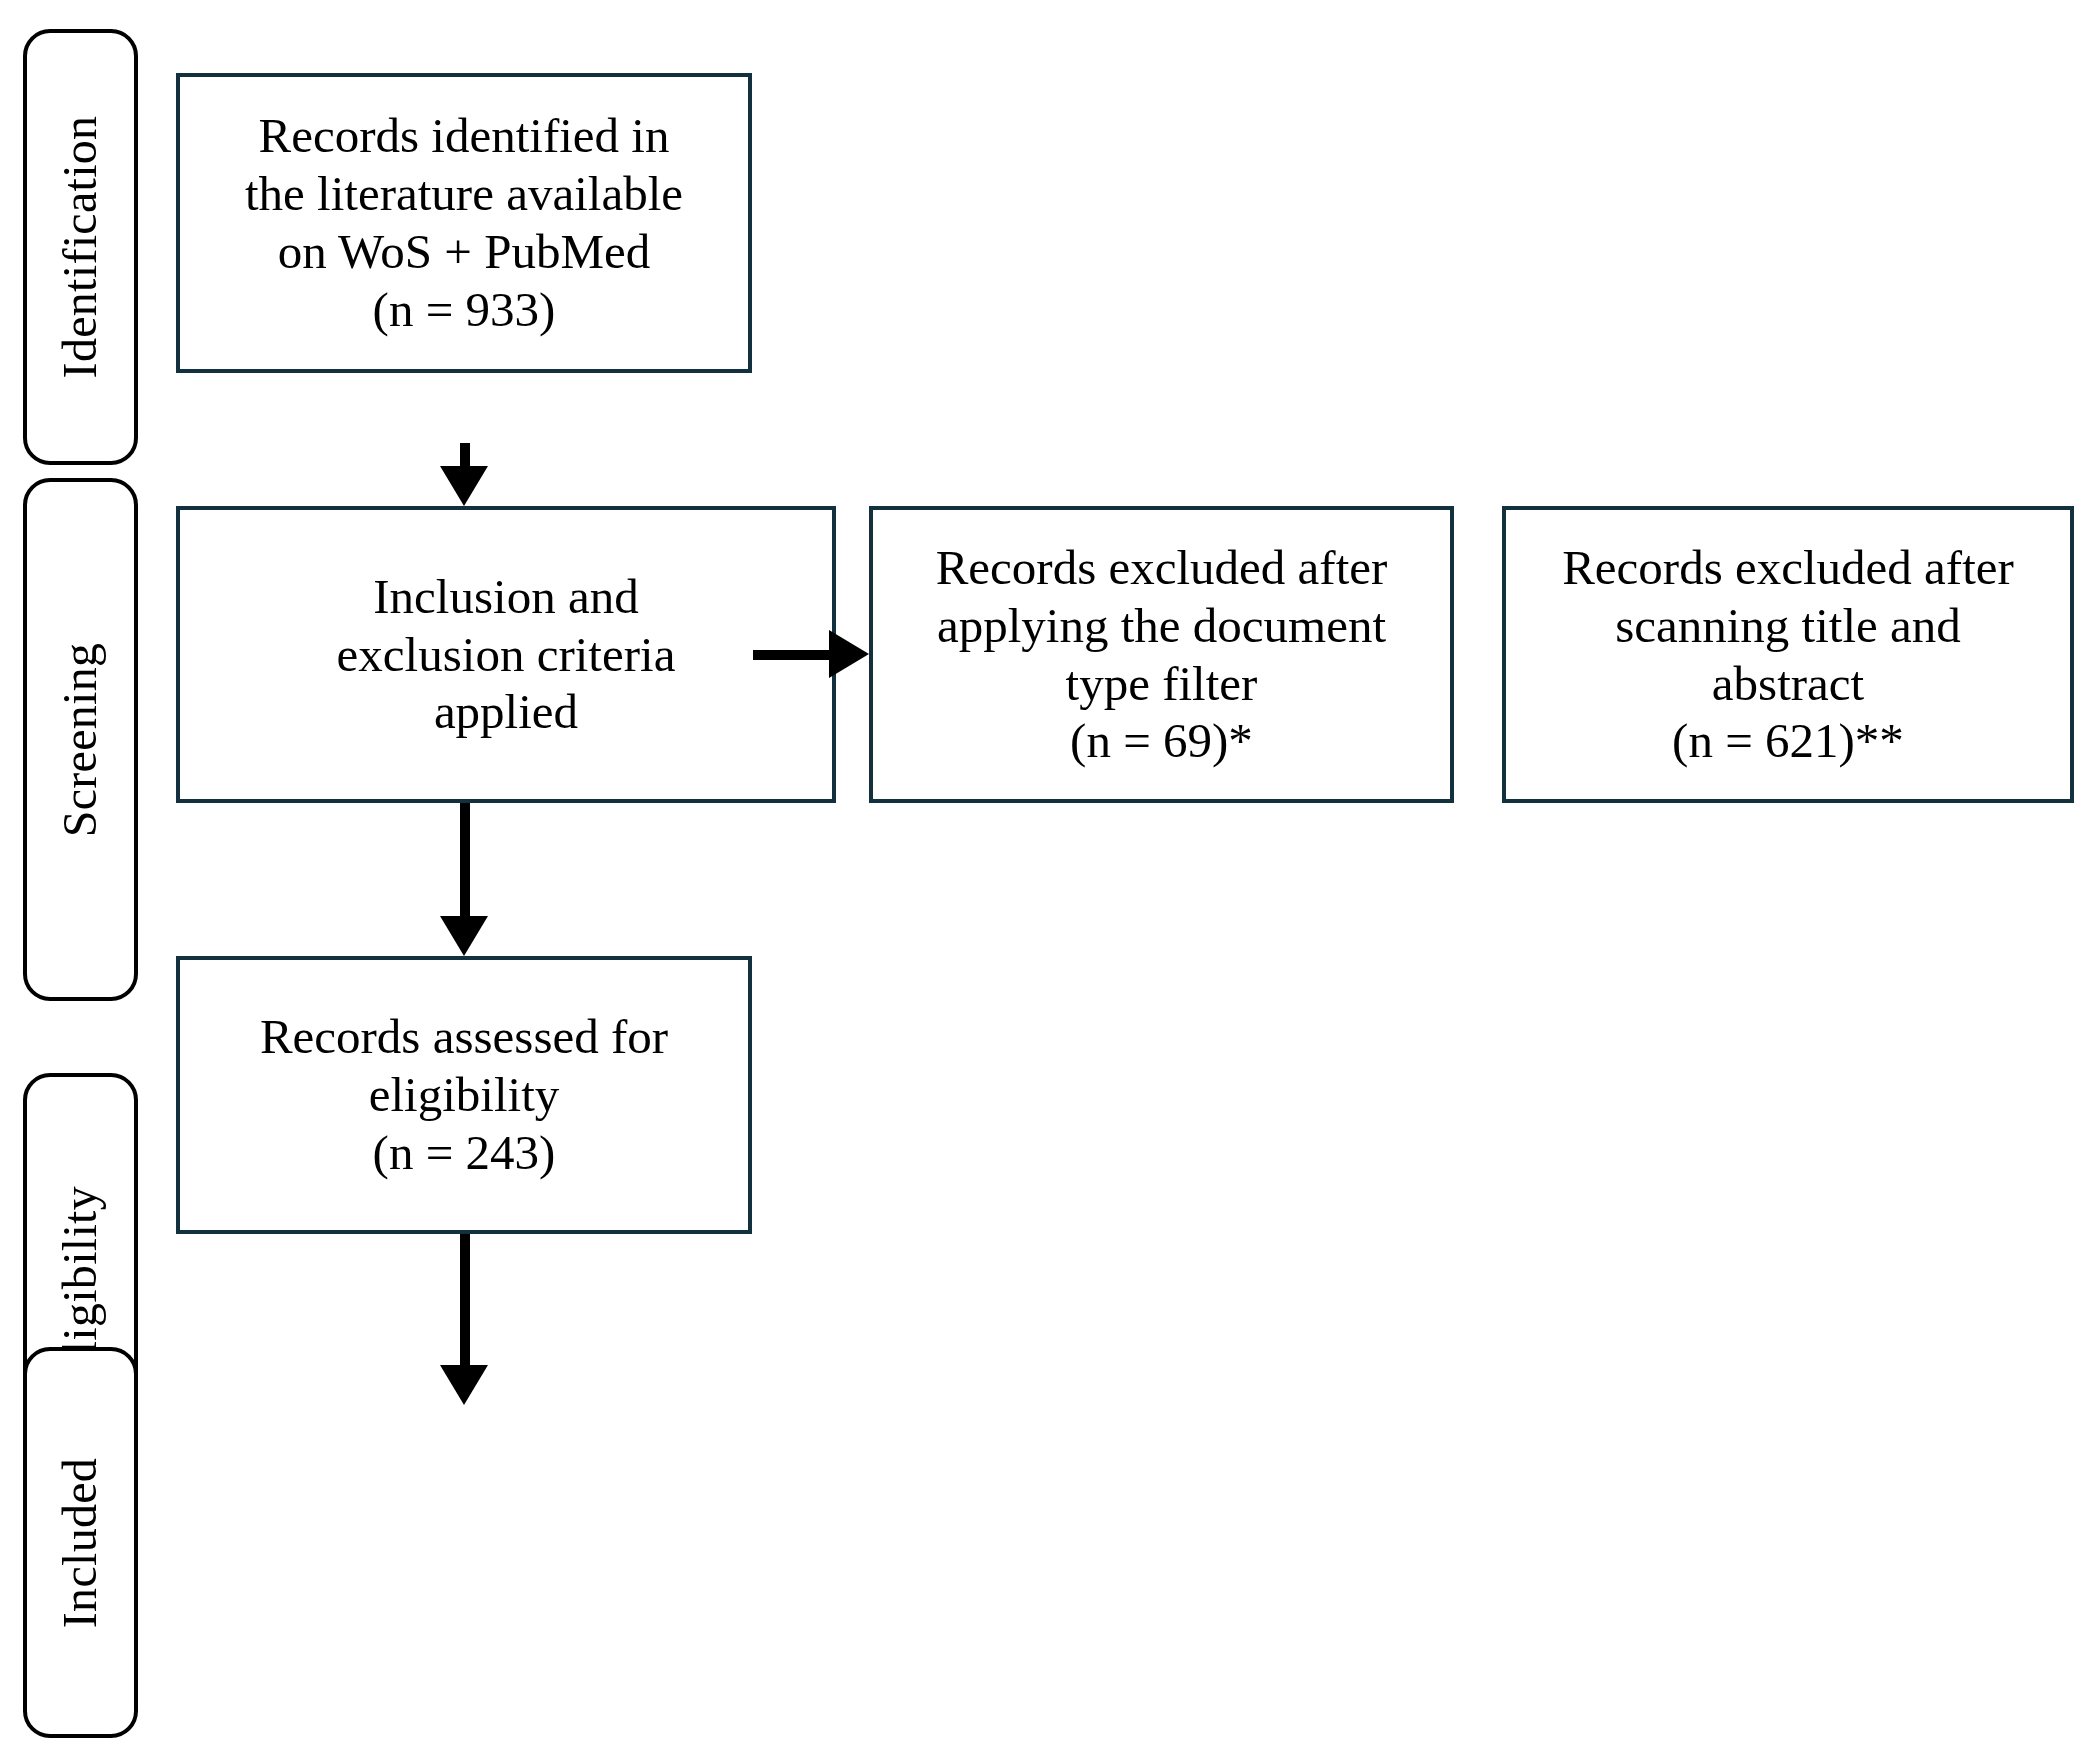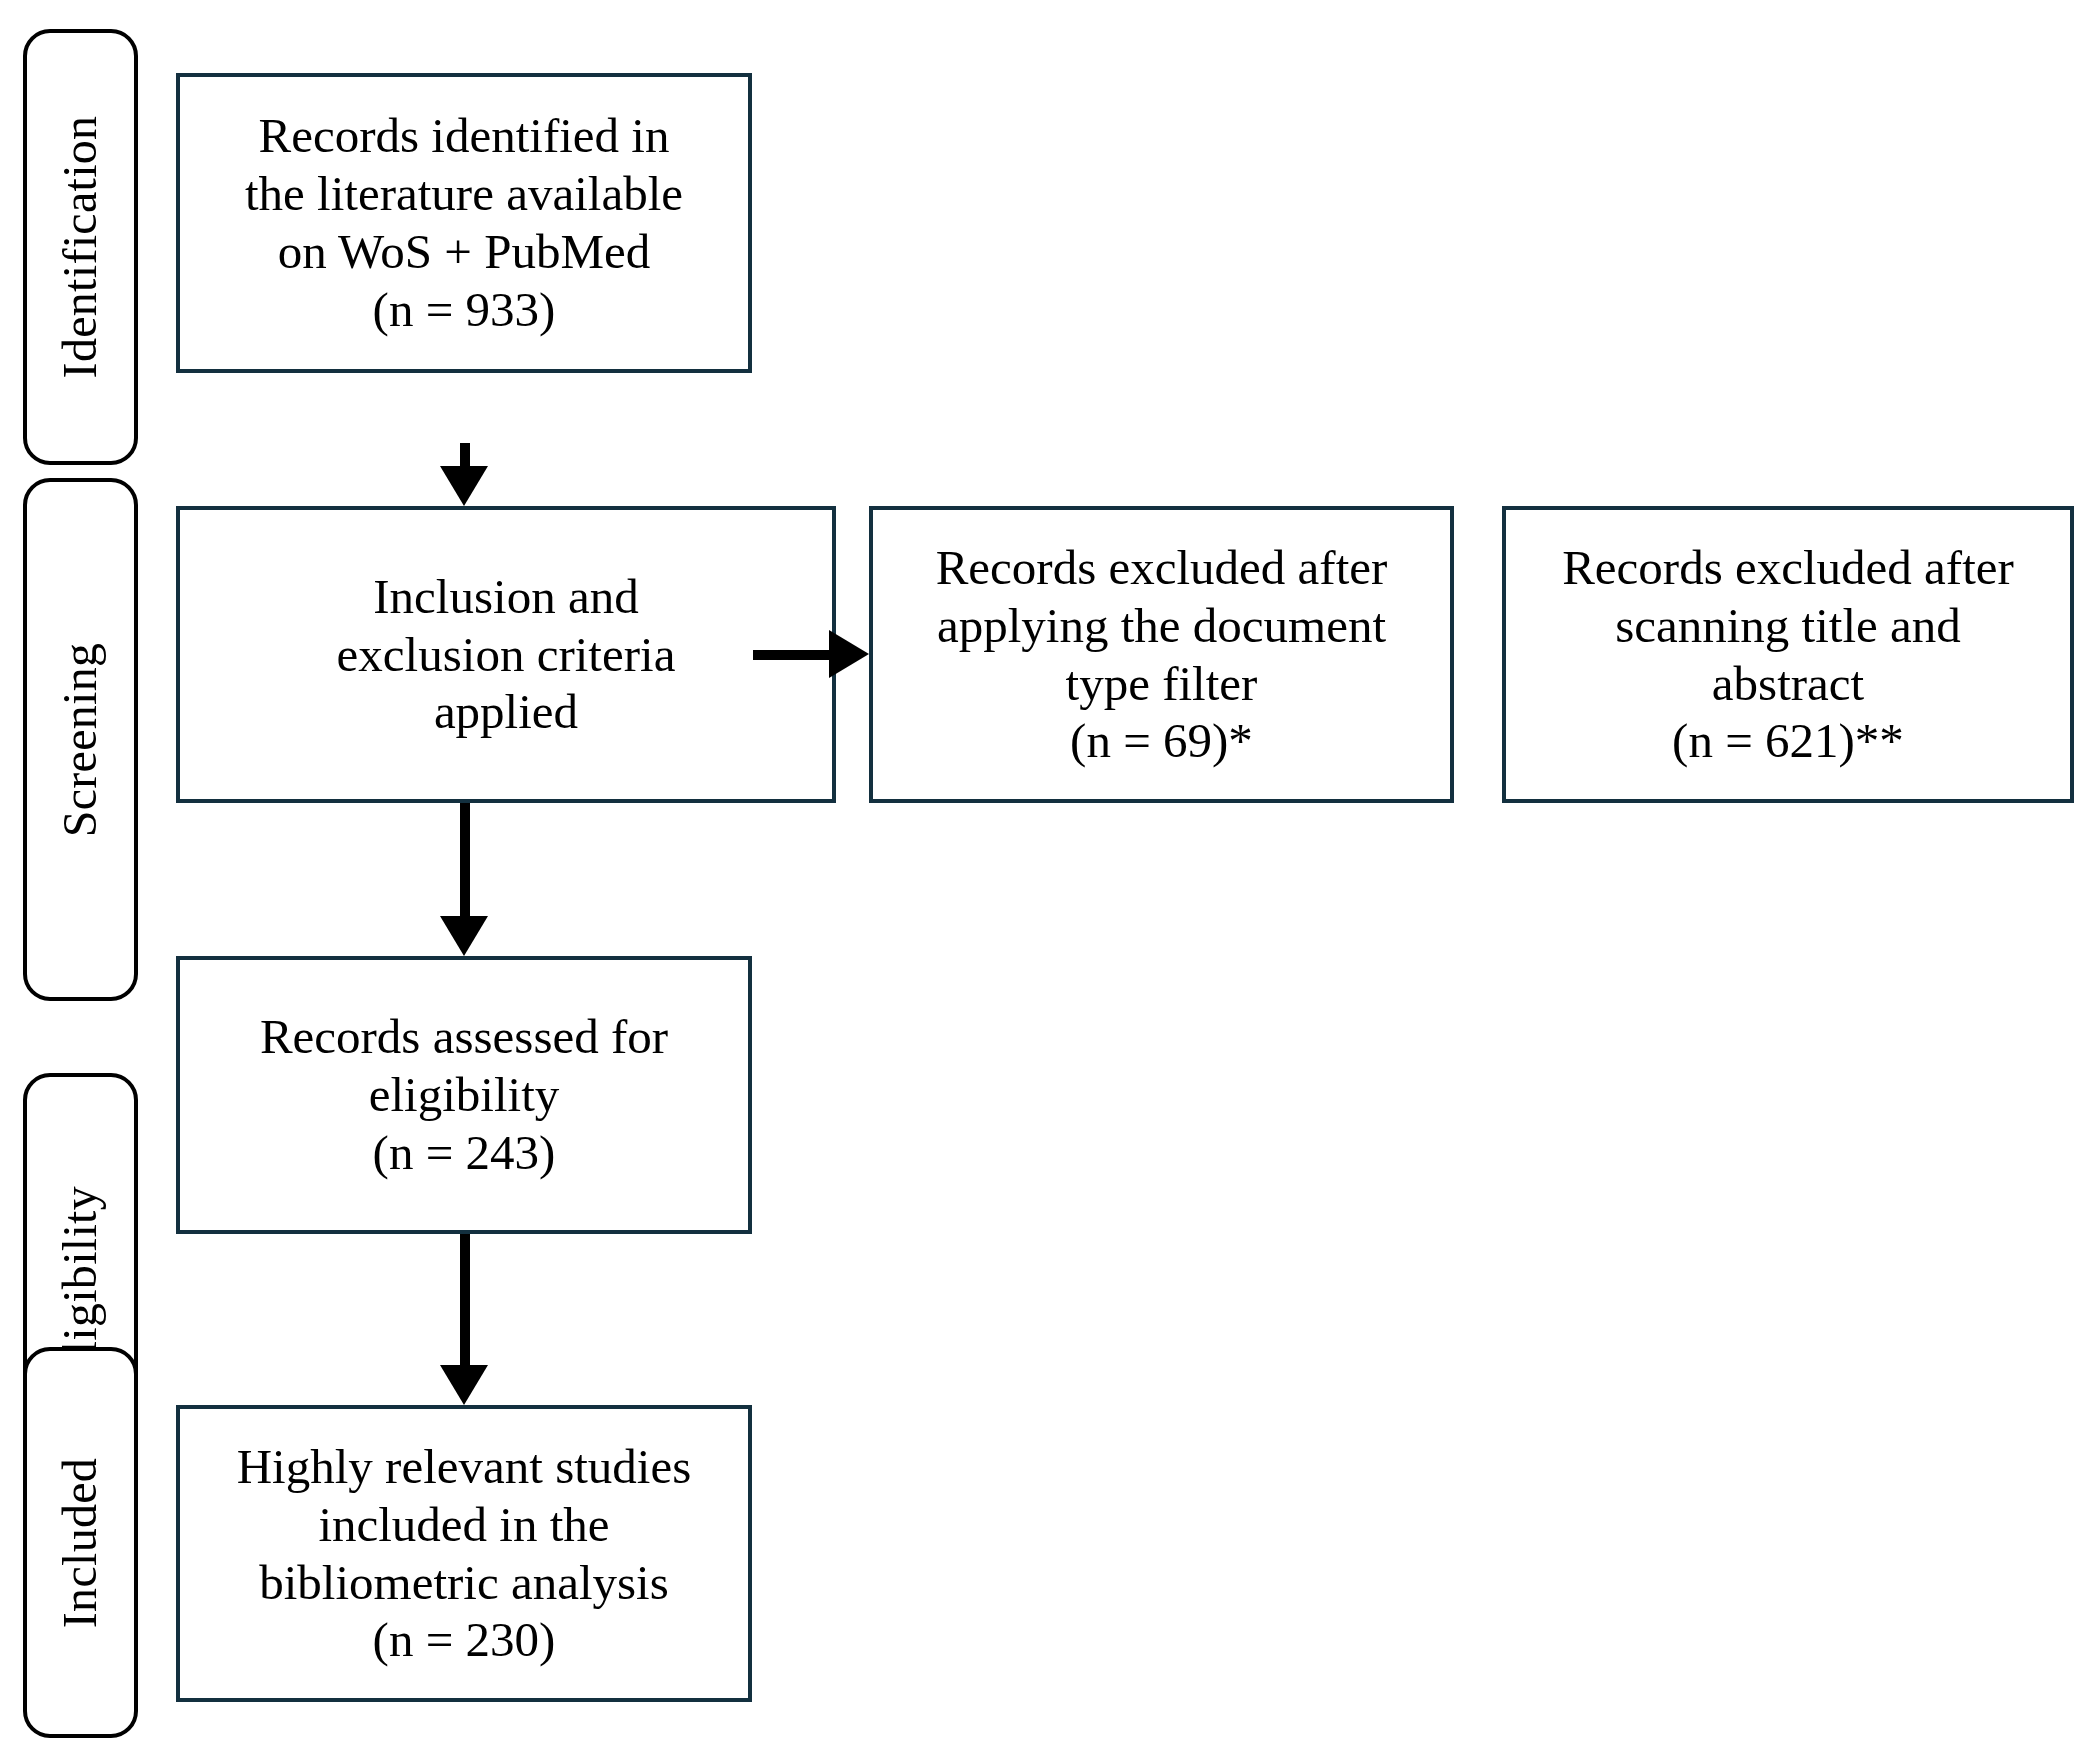--- a/index.html
+++ b/index.html
@@ -155,26 +155,20 @@
 abstract
 (n = 621)**</span>
   </div>
 
   <div class="flow-box" style="left:176px; top:956px; width:576px; height:278px;">
     <span class="box-text">Records assessed for
 eligibility
 (n = 243)</span>
   </div>
 
-  <div class="flow-box" style="left:176px; top:1405px; width:576px; height:297px;">
-    <span class="box-text">Highly relevant studies
-included in the
-bibliometric analysis
-(n = 230)</span>
-  </div>
 
   <div class="arrow-v" style="left:465px; top:443px; height:63px;">
     <div class="shaft" style="height:26px;"></div>
     <div class="head"></div>
   </div>
 
   <div class="arrow-h" style="left:753px; top:655px; width:116px;">
     <div class="shaft" style="width:78px;"></div>
     <div class="head"></div>
   </div>

